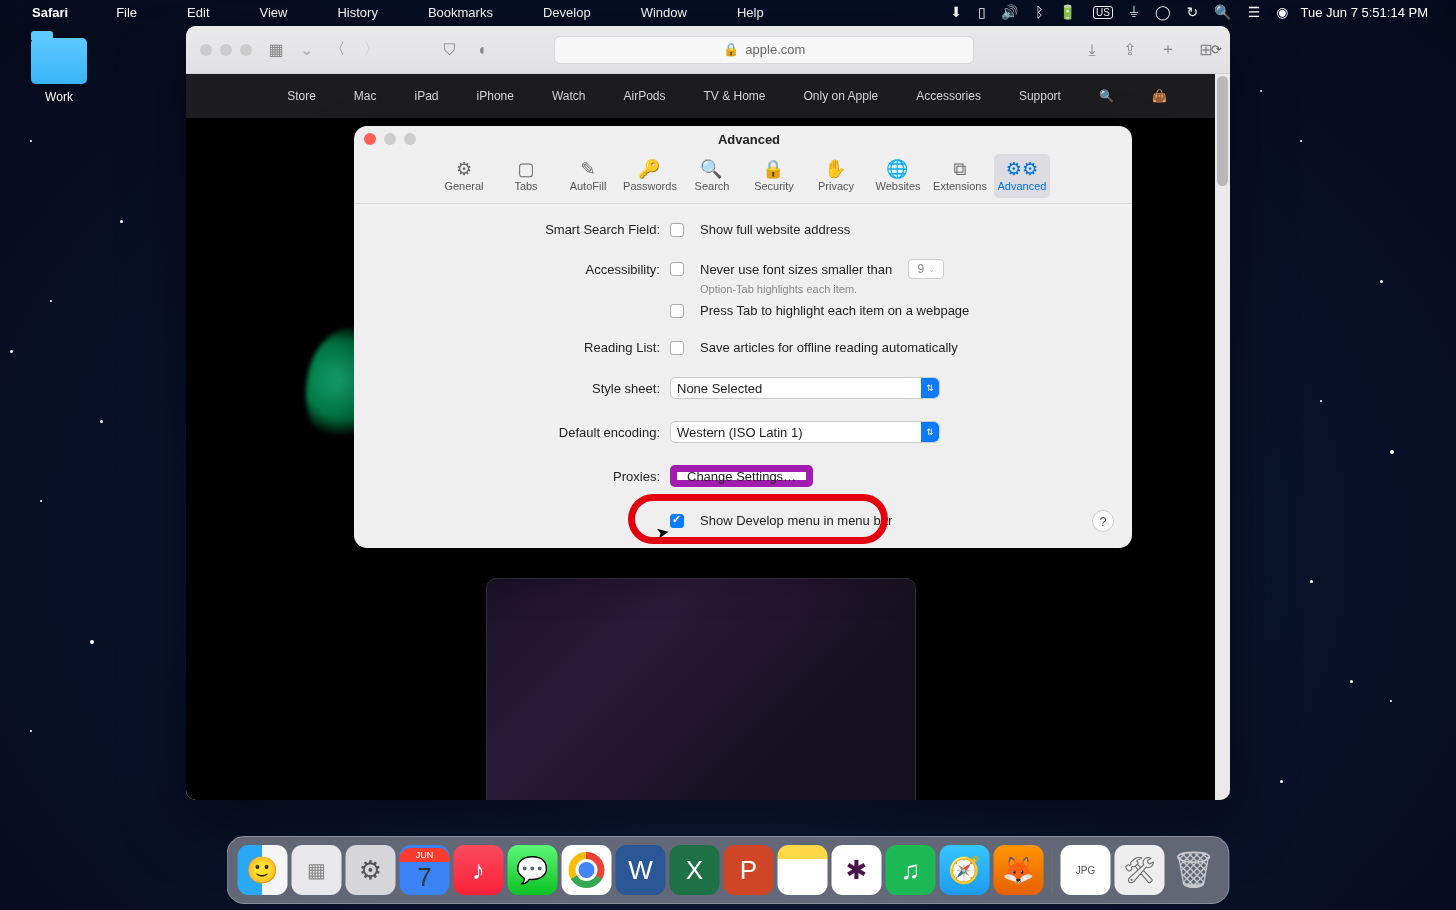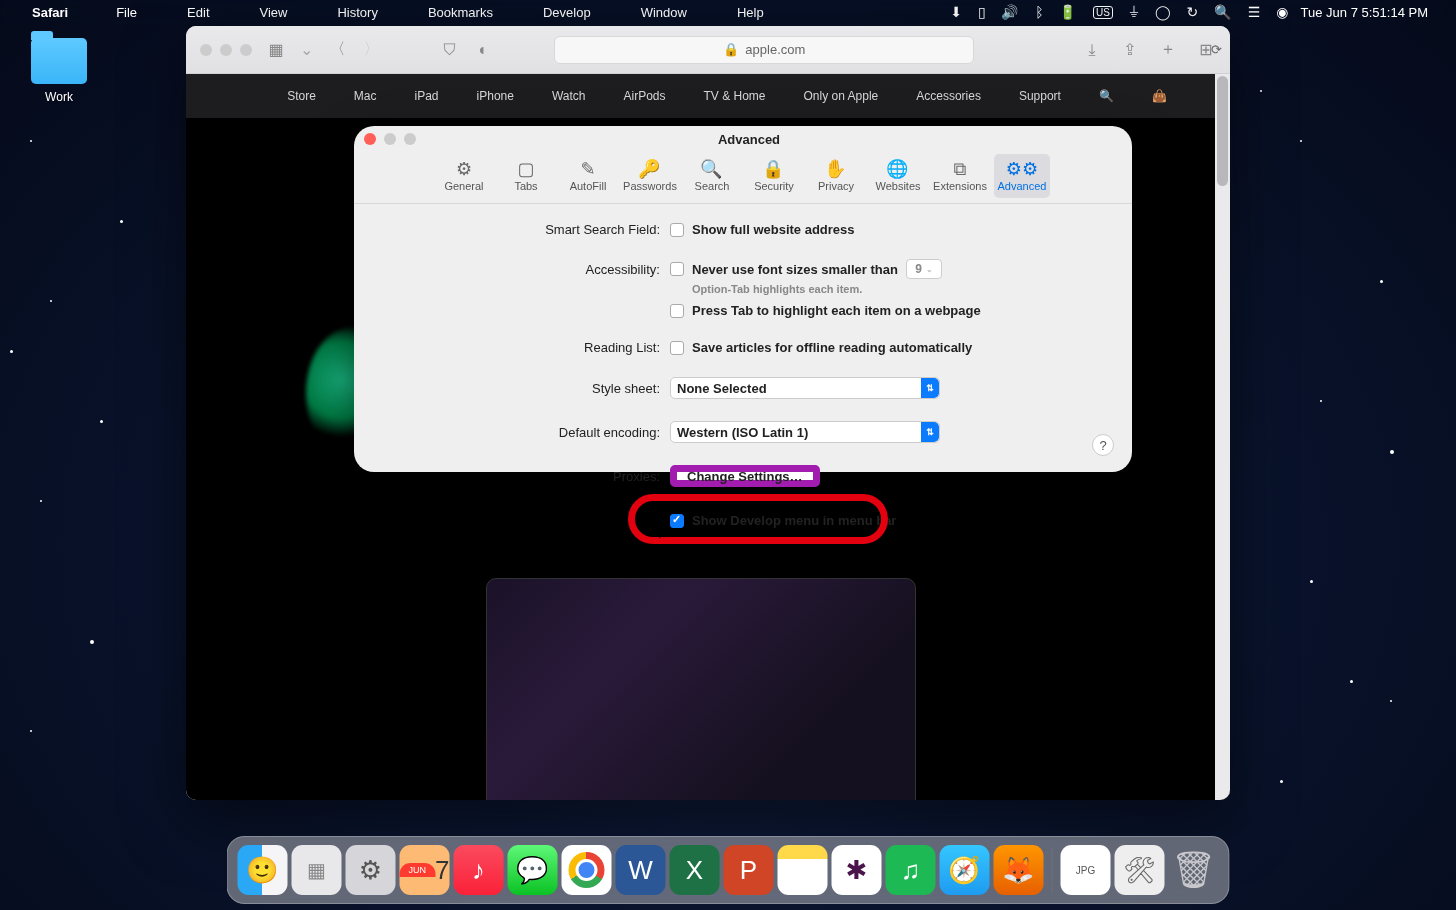--- a/index.html
+++ b/index.html
@@ -42,36 +42,36 @@
 .page-body { position: relative; height: calc(100% - 92px); background: #000; overflow: hidden; }
 .wwdc-face { position: absolute; left: 120px; top: 210px; width: 90px; height: 130px; background: radial-gradient(circle at 40% 40%, #1fd89a 0%, #095 40%, transparent 60%); border-radius: 50%; filter: blur(2px); opacity: .8; }
 .macbook { position: absolute; left: 300px; top: 460px; width: 430px; height: 260px; background: linear-gradient(135deg,#1a1228,#2a1a3a 30%,#15101f 70%); border-radius: 10px 10px 0 0; border: 1px solid #333; }
 .macbook .apple-mark { position: absolute; left: 50%; top: 42%; transform: translate(-50%,-50%); font-size: 54px; color: #2a2530; }
 
 
 .safari-scroll { position: absolute; right: 0; top: 48px; bottom: 0; width: 15px; background: #eaeaec; }
 .safari-thumb { position: absolute; top: 2px; left: 2px; right: 2px; height: 110px; background: #b8b8bc; border-radius: 6px; }
 
 
-.prefs { position: absolute; top: 126px; left: 354px; width: 778px; height: 346px; background: #efefef; border-radius: 20px; box-shadow: 0 18px 50px rgba(0,0,0,.4); font-size: 13px; color: #222; }
+.prefs { position: absolute; top: 126px; left: 354px; width: 778px; height: 422px; background: #efefef; border-radius: 13px; box-shadow: 0 18px 50px rgba(0,0,0,.4); font-size: 13px; color: #222; }
 .prefs-titlebar { display: flex; align-items: center; height: 26px; padding: 0 10px; }
 .prefs-traffic { display: flex; gap: 8px; }
 .prefs-traffic span { width: 12px; height: 12px; border-radius: 50%; }
 .tc-red{background:#ff5f57}.tc-grey{background:#ccc}
 .prefs-title { flex: 1; text-align: center; font-weight: 600; font-size: 13px; margin-left: -40px; }
 .prefs-tabs { height: 52px; background: #efefef; display: flex; align-items: flex-start; justify-content: center; gap: 6px; padding-top: 2px; border-bottom: 1px solid #d8d8da; }
 .ptab { width: 56px; text-align: center; padding: 4px 0 6px; border-radius: 5px; font-size: 11px; color: #555; }
 .ptab .picon { font-size: 18px; height: 22px; display: flex; align-items: center; justify-content: center; color: #6a6a6e; }
 .ptab.active { background: #dcdce0; color: #0070e0; }
 .ptab.active .picon { color: #0070e0; }
 
 .prefs-body { padding: 18px 26px 14px; }
 .prow { display: flex; align-items: center; margin-bottom: 8px; }
 .prow .plabel { width: 290px; text-align: right; padding-right: 10px; color: #222; }
-.prow .pfield { flex: 1; display: flex; align-items: center; gap: 8px; font-weight: bold; }
+.prow .pfield { flex: 1; display: flex; align-items: center; gap: 16px; }
 .chk { width: 14px; height: 14px; border: 1px solid #aaa; border-radius: 3px; background: #fff; flex-shrink: 0; }
 .chk.checked { background: #0a7aff; border-color: #0a7aff; position: relative; }
 .chk.checked::after { content: "✓"; color: #fff; font-size: 11px; position: absolute; left: 1px; top: -2px; font-weight: 700; }
 .hint { font-size: 11px; color: #888; margin-left: 0; }
 .numbox { width: 36px; height: 20px; border: 1px solid #ccc; border-radius: 4px; background: #fff; display: flex; align-items: center; justify-content: center; gap: 4px; font-size: 12px; color: #888; }
 .sel { width: 270px; height: 22px; background: #fff; border: 1px solid #ccc; border-radius: 5px; display: flex; align-items: center; padding: 0 6px; position: relative; }
 .sel .caret { position: absolute; right: 0; top: 0; bottom: 0; width: 18px; background: #0a7aff; border-radius: 0 5px 5px 0; display: flex; align-items: center; justify-content: center; color: #fff; font-size: 9px; }
 .btn-small { height: 22px; padding: 0 10px; background: #fff; border: 7px solid #a21caf; border-radius: 5px; display: inline-flex; align-items: center; }
 .help-btn { position: absolute; right: 18px; bottom: 16px; width: 22px; height: 22px; border-radius: 50%; background: #fff; border: 1px solid #ccc; display: flex; align-items: center; justify-content: center; font-size: 13px; color: #555; }
 
@@ -79,21 +79,21 @@
 .highlight-oval { position: absolute; left: 628px; top: 494px; width: 260px; height: 50px; border: 7px solid #e3000f; border-radius: 30px; pointer-events: none; z-index: 50; }
 .cursor-ptr { position: absolute; left: 656px; top: 523px; font-size: 16px; color: #000; z-index: 51; transform: rotate(-10deg); }
 
 
 .dock { position: absolute; bottom: 6px; left: 50%; transform: translateX(-50%); height: 68px; padding: 6px 10px; background: rgba(210,210,215,.45); backdrop-filter: blur(30px); border-radius: 18px; display: flex; align-items: center; gap: 4px; border: 1px solid rgba(255,255,255,.25); }
 .dock-item { width: 50px; height: 50px; border-radius: 11px; display: flex; align-items: center; justify-content: center; font-size: 26px; color: #fff; position: relative; }
 .dock-sep { width: 1px; height: 46px; background: rgba(120,120,120,.5); margin: 0 4px; }
 .di-finder{background:linear-gradient(90deg,#2aa8f5 50%,#f5f5f7 50%)}
 .di-launch{background:#e8e8ea;color:#888;font-size:20px}
 .di-settings{background:#d6d6da;color:#555}
-.di-cal{background:#fdba74;flex-direction:row;font-size:10px;color:#333}
+.di-cal{background:#3b82f6;flex-direction:column;font-size:10px;color:#333}
 .di-cal .cal-top{background:#ff3b30;color:#fff;width:100%;text-align:center;font-size:9px;border-radius:11px 11px 0 0;padding:2px 0}
 .di-cal .cal-num{font-size:26px;font-weight:400}
 .di-music{background:linear-gradient(#fb4a5e,#fa2139)}
 .di-msg{background:linear-gradient(#5df777,#0bc224)}
 .di-chrome{background:#fff}
 .di-word{background:#2b5797}
 .di-excel{background:#1e7145}
 .di-ppt{background:#d04525}
 .di-notes{background:linear-gradient(#ffd94a 28%,#fff 28%)}
 .di-slack{background:#fff;color:#4a154b}

